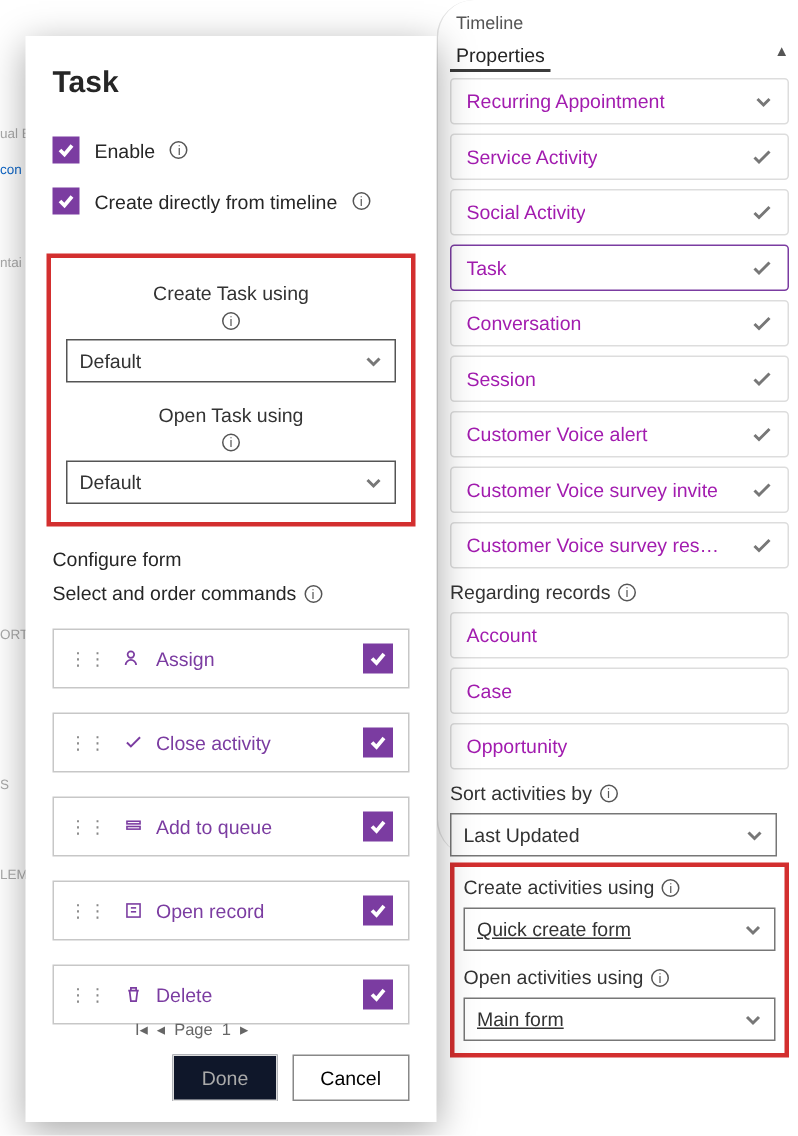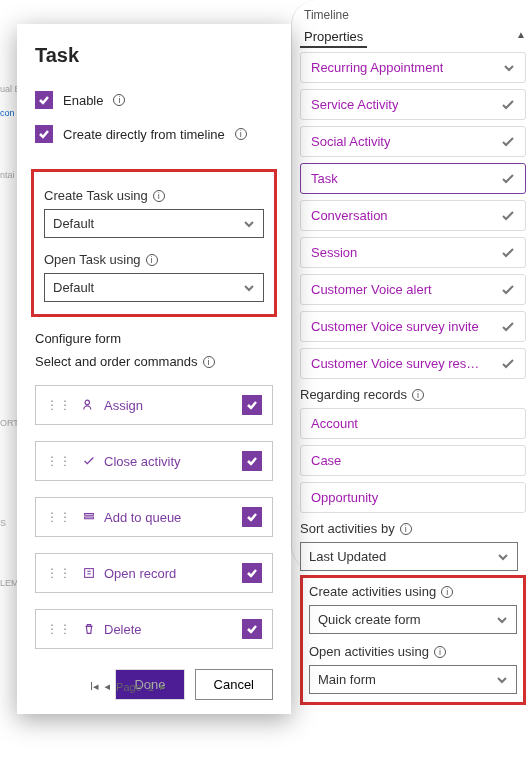--- a/index.html
+++ b/index.html
@@ -88,21 +88,21 @@
     color: #333;
     cursor: pointer;
     width: 218px;
   }
   .red-box {
     border: 3px solid #d32f2f;
     padding: 4px 6px 8px;
     margin-top: 4px;
   }
   .red-box .section-lbl { margin-top: 2px; }
-  .red-box .dropdown { width: 100%; }
+  .red-box .dropdown { width: 100%; text-decoration: underline; }
 
   
   .panel {
     position: absolute;
     top: 24px;
     left: 17px;
     width: 274px;
     background: #fff;
     box-shadow: 0 6px 24px rgba(0,0,0,0.35);
     padding: 0 0 14px;
@@ -120,21 +120,21 @@
     background: #7b3ca1;
     display: flex; align-items: center; justify-content: center;
     color: #fff;
   }
   .chk svg { stroke: #fff; stroke-width: 2.5; fill:none; }
   .left-red {
     border: 3px solid #d32f2f;
     padding: 8px 10px 12px;
     margin: 0 14px;
   }
-  .left-red .section-lbl { color: #333; font-weight:400;}
+  .left-red .section-lbl { color: #333; font-weight:400;flex-direction:column;}
   .left-red .dropdown { width: 100%; border:1px solid #555; }
   .left-red .dropdown.focus { outline: none; }
 
   .sub-section { padding: 0 18px; margin-top: 14px; }
   .sub-section .section-lbl { color:#262626; margin-bottom:6px; }
   .form-row {
     border: 1px solid #999;
     padding: 8px 10px;
     display:flex; justify-content:space-between; align-items:center;
     color:#7b3ca1;
@@ -155,21 +155,21 @@
   .cmd-row .lbl { flex:1; display:flex; align-items:center; gap:8px;}
   .cmd-chk {
     width:20px; height:20px; background:#7b3ca1; display:flex;
     align-items:center; justify-content:center; color:#fff;
   }
   .btns { display:flex; gap:10px; justify-content:flex-end; padding: 14px 18px 0;}
   .btn {
     padding: 7px 18px; border:1px solid #888;
     background:#fff; font-size:13px; cursor:pointer;
   }
-  .btn.primary { color:#aaa; border-color:#ddd; background:#4c1d95; cursor:default;}
+  .btn.primary { color:#aaa; border-color:#ddd; background:#0f172a; cursor:default;}
 
   
   .pager {
     position:absolute;
     left:90px; top: 680px;
     font-size:11px; color:#666;
     display:flex; gap:6px; align-items:center;
   }
   
   .faint { position:absolute; left:0; font-size:9px; color:#aaa; }

